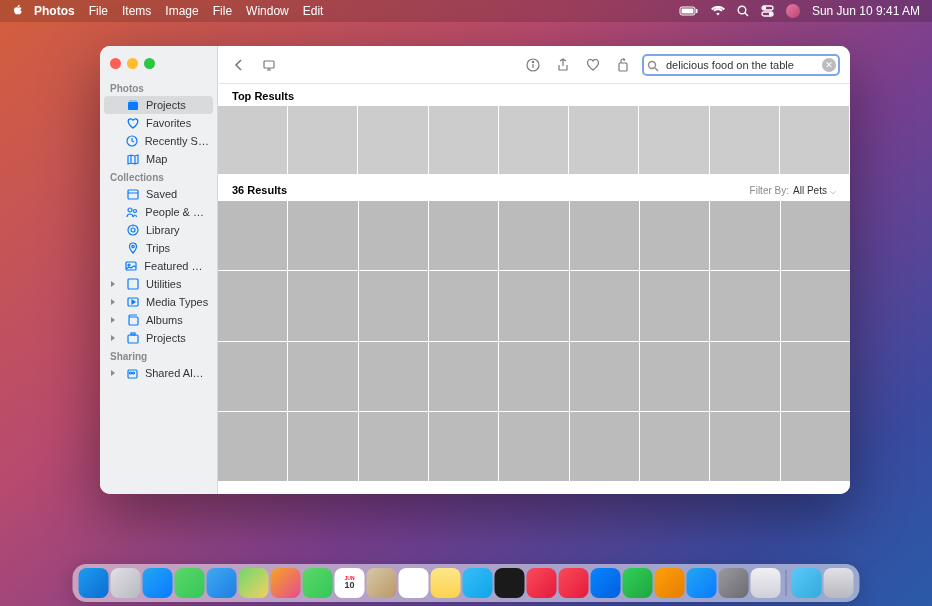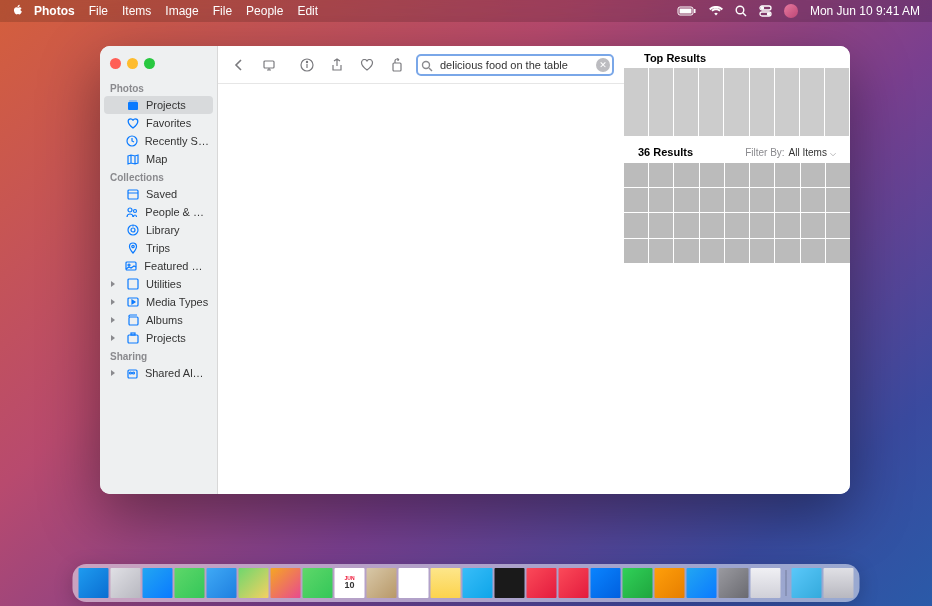--- a/index.html
+++ b/index.html
@@ -25,65 +25,65 @@
 .traffic .y { background: #febc2e; }
 .traffic .g { background: #28c840; }
 .sb-section-title { font-size: 10px; color: #8a8a8e; font-weight: 600; padding: 4px 10px 2px 10px; }
 .sb-item { display: flex; align-items: center; font-size: 11px; color: #333; padding: 2px 8px 2px 10px; gap: 6px; cursor: default; }
 .sb-item.selected { background: #d8dadc; border-radius: 4px; margin: 0 4px; padding-left: 6px; }
 .sb-item .sb-icon { width: 14px; height: 14px; display: inline-flex; align-items: center; justify-content: center; color: #0a7aff; flex-shrink: 0; }
 .sb-item .chev { width: 8px; color: #8a8a8e; margin-right: 2px; }
 .sb-item .label { white-space: nowrap; overflow: hidden; text-overflow: ellipsis; }
 
 
-.main { flex: 1; display: flex; flex-direction: row; background: #fff; }
+.main { flex: 1; display: flex; flex-direction: column; background: #fff; }
 .toolbar { height: 38px; border-bottom: 1px solid #e6e6e6; display: flex; align-items: center; padding: 0 10px; gap: 8px; }
 .tb-btn { width: 22px; height: 22px; display: inline-flex; align-items: center; justify-content: center; color: #7a7a7e; border-radius: 4px; }
 .tb-spacer { flex: 1; }
 .search-wrap { position: relative; width: 198px; }
 .search-input { width: 100%; height: 22px; border: 2px solid #7aa7e8; border-radius: 5px; background: #fff; padding: 0 22px 0 22px; font-size: 11px; color: #333; outline: none; }
 .search-wrap .mag { position: absolute; left: 5px; top: 4px; color: #8a8a8e; }
 .search-wrap .clear { position: absolute; right: 4px; top: 4px; width: 14px; height: 14px; background: #bcbcc0; border-radius: 50%; color: #fff; display: flex; align-items: center; justify-content: center; font-size: 9px; }
 
 .content { flex: 1; overflow-y: auto; }
 .page-title { font-size: 20px; font-weight: 700; padding: 8px 14px 0 14px; }
 .results-for { font-size: 11px; color: #8a8a8e; padding: 1px 14px 6px 14px; border-bottom: 1px solid #eaeaea; }
-.section-label { font-size: 11px; font-weight: 600; padding: 6px 14px 4px 20px; }
+.section-label { font-size: 11px; font-weight: 600; padding: 6px 14px 4px 14px; }
 .top-results { display: flex; padding: 0 0 4px 0; }
 .top-results .thumb { flex: 1; height: 68px; background: #ccc; border-right: 1px solid #fff; }
 .filter-row { display: flex; padding: 6px 14px 4px 14px; align-items: baseline; }
 .filter-row .count { font-size: 11px; font-weight: 600; }
 .filter-row .fr-spacer { flex: 1; }
 .filter-row .filter-label { font-size: 10px; color: #8a8a8e; margin-right: 4px; margin-left: 28px; }
 .filter-row .filter-val { font-size: 10px; color: #333; }
 .filter-row .chev-d { color: #8a8a8e; font-size: 8px; margin-left: 3px; }
 .grid { display: grid; grid-template-columns: repeat(9, 1fr); gap: 1px; padding: 0; }
 .grid .cell { aspect-ratio: 1/1; background: #bbb; }
 
 
 .c0{background:linear-gradient(135deg,#e8d5a8,#c89b5e)}.c1{background:linear-gradient(135deg,#f0e5d8,#d4b896)}.c2{background:linear-gradient(135deg,#e8b84a,#c88a2a)}.c3{background:linear-gradient(135deg,#7fb87a,#4a8845)}.c4{background:linear-gradient(135deg,#d8e0c8,#a8b888)}.c5{background:linear-gradient(135deg,#e8c0c8,#c8788a)}.c6{background:linear-gradient(135deg,#f0d058,#d8a828)}.c7{background:linear-gradient(135deg,#c03838,#801818)}.c8{background:linear-gradient(135deg,#d8e8c0,#98b878)}.c11{background:linear-gradient(135deg,#e8a8b8,#c87890)}.c14{background:linear-gradient(135deg,#88c888,#509850)}.c17{background:linear-gradient(135deg,#78c8e8,#3898c0)}
 
 
 .dock { position: absolute; bottom: 4px; left: 50%; transform: translateX(-50%); background: rgba(240,240,245,0.55); backdrop-filter: blur(30px); border-radius: 14px; padding: 4px 6px; display: flex; align-items: center; gap: 2px; box-shadow: 0 4px 20px rgba(0,0,0,0.2); }
-.dock-item { width: 30px; height: 30px; border-radius: 1px; display: inline-flex; align-items: center; justify-content: center; font-size: 16px; color: #fff; }
+.dock-item { width: 30px; height: 30px; border-radius: 8px; display: inline-flex; align-items: center; justify-content: center; font-size: 16px; color: #fff; }
 .dock-sep { width: 1px; height: 26px; background: rgba(0,0,0,0.25); margin: 0 3px; }
 </style>
 </head>
 <body>
 
 <div class="menubar">
   <span class="apple"><svg width="12" height="12" viewBox="0 0 16 16" fill="currentColor">
         <path d="M11.2 8.5c0-1.9 1.6-2.8 1.6-2.8s-1-1.4-2.5-1.4c-1 0-1.8.6-2.3.6s-1.3-.6-2.2-.6C4.2 4.3 2.6 5.7 2.6 8.3c0 2.9 2.2 5.6 3.3 5.6.6 0 1.3-.6 2.1-.6s1.4.6 2.1.6c1.2 0 2.9-2.8 2.9-4.1-1.1-.5-1.8-1.3-1.8-1.3zM9.5 3.3c.5-.6.9-1.5.8-2.3-.8 0-1.7.5-2.2 1.1-.5.6-.9 1.4-.8 2.2.9.1 1.7-.4 2.2-1z"></path>
       </svg></span>
   <span class="app-name">Photos</span>
   <span class="menu-item">File</span>
   <span class="menu-item">Items</span>
   <span class="menu-item">Image</span>
   <span class="menu-item">File</span>
-  <span class="menu-item">People</span>
+  <span class="menu-item">Window</span>
   <span class="menu-item">Edit</span>
   <span class="spacer"></span>
   <span class="status-icon">
       <svg width="20" height="10" viewBox="0 0 20 10" fill="none" stroke="currentColor">
         <rect x="1" y="1" width="15" height="8" rx="2"></rect>
         <rect x="2.5" y="2.5" width="12" height="5" fill="currentColor" stroke="none"></rect>
         <rect x="17" y="3" width="1.5" height="4" fill="currentColor" stroke="none"></rect>
       </svg>
     </span>
   <span class="status-icon">
@@ -101,21 +101,21 @@
       <svg width="13" height="12" viewBox="0 0 13 12" fill="none" stroke="currentColor" stroke-width="1.3">
         <rect x="1" y="1" width="11" height="4" rx="2"></rect>
         <rect x="1" y="7" width="11" height="4" rx="2"></rect>
         <circle cx="3.5" cy="3" r="1" fill="currentColor"></circle>
         <circle cx="9.5" cy="9" r="1" fill="currentColor"></circle>
       </svg>
     </span>
   <span class="status-icon">
       <span style="width:14px;height:14px;border-radius:50%;background:linear-gradient(135deg,#e87aa0,#c04878);display:inline-block"></span>
     </span>
-  <span class="datetime">Mon Jun 10  9:41 AM</span>
+  <span class="datetime">Sun Jun 10  9:41 AM</span>
 </div>
 
 <div class="window">
   <div class="sidebar">
     <div class="traffic">
       <span class="r"></span>
       <span class="y"></span>
       <span class="g"></span>
     </div>
     <div id="sidebar-body">
@@ -334,21 +334,21 @@
           <div class="thumb c4"></div>
           <div class="thumb c5"></div>
           <div class="thumb c6"></div>
           <div class="thumb c7"></div>
           <div class="thumb c8"></div>
         </div>
       <div class="filter-row">
         <span class="count">36 Results</span>
         <span class="fr-spacer"></span>
         <span class="filter-label">Filter By:</span>
-        <span class="filter-val"><span>All Items</span><span class="chev-d">⌵</span></span>
+        <span class="filter-val"><span>All Pets</span><span class="chev-d">⌵</span></span>
       </div>
       <div class="grid" id="grid">
           <div class="cell c5"></div>
           <div class="cell c8"></div>
           <div class="cell c11"></div>
           <div class="cell c14"></div>
           <div class="cell c17"></div>
           <div class="cell c2"></div>
           <div class="cell c5"></div>
           <div class="cell c8"></div>

